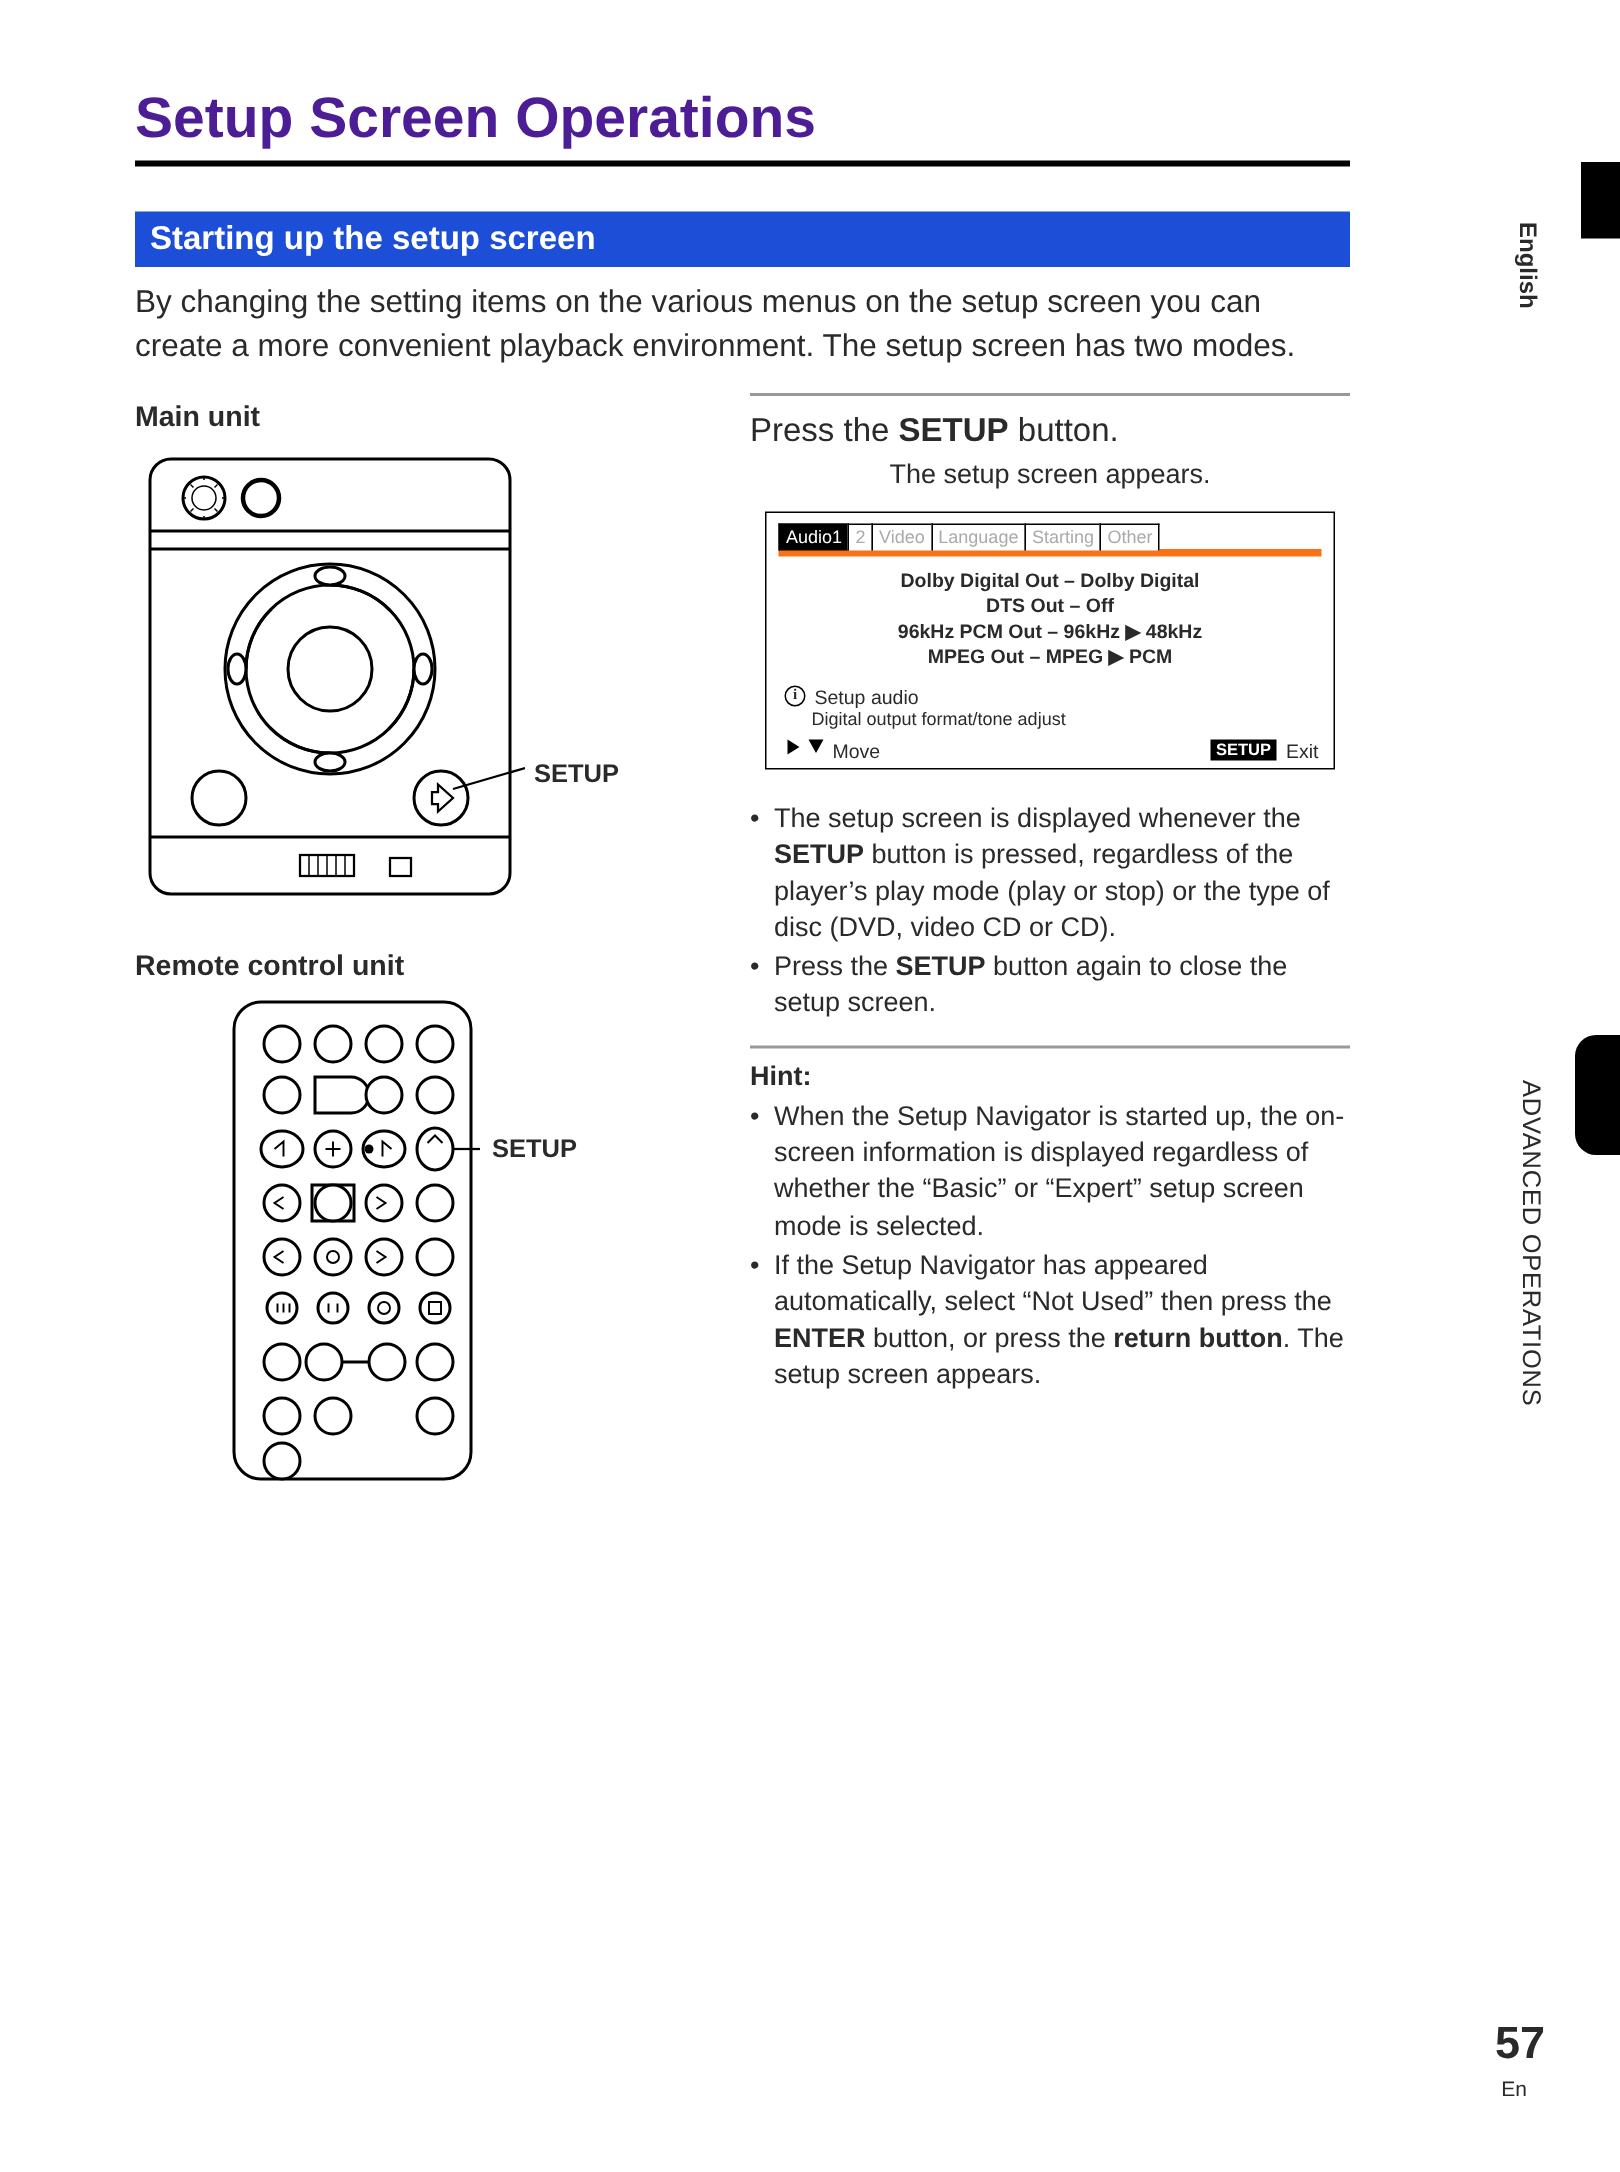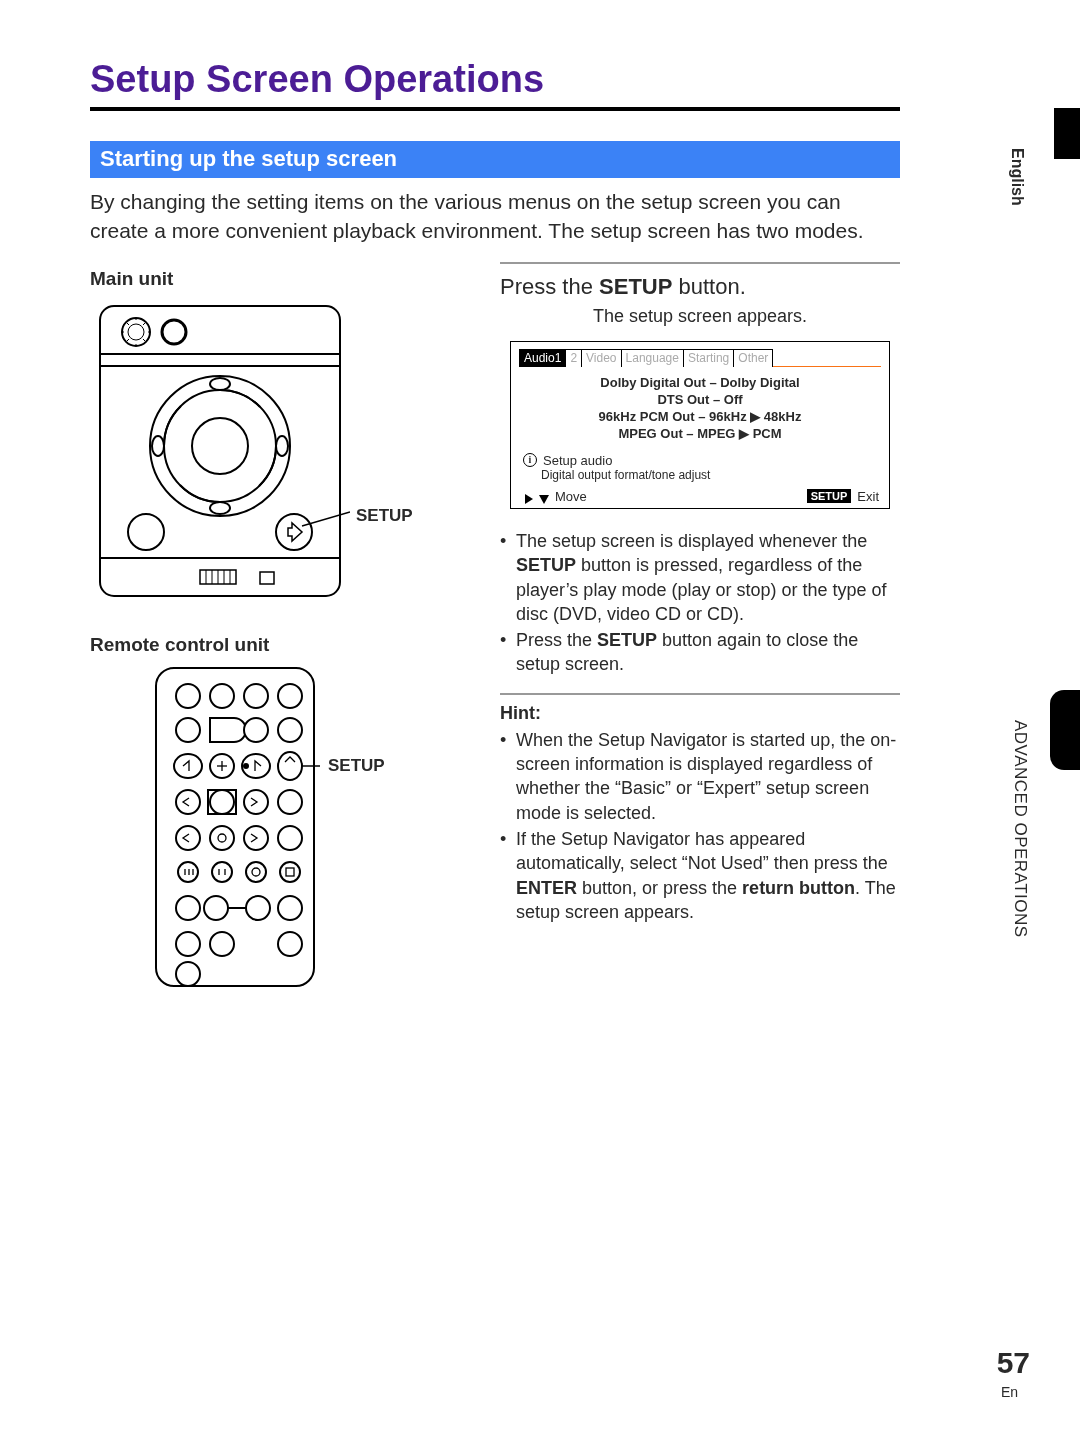--- a/index.html
+++ b/index.html
@@ -1,43 +1,43 @@
 <!DOCTYPE html>
 <html><head>
 <meta charset="utf-8">
 <style>
   * { margin:0; padding:0; box-sizing:border-box; }
   body { width:1080px; height:1448px; font-family: Arial, Helvetica, sans-serif; color:#2a2a2a; position:relative; background:#fff; }
   .page { padding:58px 90px 0 90px; width:1080px; position:relative; }
   h1.title { font-family: "Arial Black", Arial, sans-serif; font-weight:900; font-size:38px; letter-spacing:0px; margin-bottom:6px; color:#4c1d95;}
   .rule { border-top:4px solid #000; margin-bottom:30px; width:810px;}
   p.intro { font-size:21px; line-height:1.38; width:770px; margin-bottom:22px; }
-  .bar { background:#3b82f6; color:#fff; font-family:"Arial Black",Arial,sans-serif; font-weight:900; font-size:22px; padding:5px 10px 6px 10px; width:810px; margin-bottom:10px;}
+  .bar { background:#1d4ed8; color:#fff; font-family:"Arial Black",Arial,sans-serif; font-weight:900; font-size:22px; padding:5px 10px 6px 10px; width:810px; margin-bottom:10px;}
   p.sub { font-size:21px; line-height:1.38; width:800px; margin-bottom:16px;}
   .cols { display:flex; width:810px; gap:24px; }
   .lcol { width:400px; }
   .rcol { width:410px; border-top:2px solid #999; padding-top:10px;}
   .sh { font-family:"Arial Black",Arial,sans-serif; font-weight:900; font-size:19px; margin:6px 0 6px 0; }
   .label-setup { font-weight:bold; font-size:17px; }
   .unit-line { display:flex; align-items:center; }
   .press { font-size:22px; margin-bottom:6px;}
   .press b { font-weight:bold;}
   .appear { font-size:18px; margin-bottom:14px;text-align:center;}
   .screenbox { border:1.5px solid #000; width:380px; margin:0 auto 20px auto; font-size:13px;}
-  .tabs { display:flex; border-bottom:1px solid #f97316; }
+  .tabs { display:flex; border-bottom:5px solid #f97316; }
   .tab { border:1px solid #000; border-bottom:none; font-size:12px; padding:1px 4px 0 4px; height:18px; background:#fff; position:relative; top:1px; margin-right:-1px;}
   .tab.sel { background:#000; color:#fff;}
   .tab.dim { color:#aaa;}
   .mitems { padding:6px 10px 6px 10px; font-weight:bold; font-size:13px; text-align:center;}
   .mitems div{ margin:2px 0;}
   .info { display:flex; align-items:center; padding:4px 8px 0 12px; font-size:13px; gap:6px;}
   .info .i { border:1px solid #000; border-radius:50%; width:14px; height:14px; font-size:10px; line-height:12px; text-align:center; font-family:serif; font-weight:bold;}
   .desc2 { font-size:12px; padding:0 8px 4px 30px;}
   .bbar { display:flex; align-items:center; justify-content:space-between; padding:3px 10px 4px 14px; font-size:13px;}
-  .bbar .l { display:flex; align-items:flex-end; gap:6px;}
+  .bbar .l { display:flex; align-items:flex-start; gap:6px;}
   .bbar .l .tri { width:0;height:0;border-left:8px solid #000;border-top:5px solid transparent;border-bottom:5px solid transparent;}
   .bbar .l .dn { width:0;height:0;border-top:9px solid #000;border-left:5px solid transparent;border-right:5px solid transparent;}
   .bbar .r { display:flex; align-items:center; gap:6px;}
   .bbar .r .but { background:#000;color:#fff;font-weight:bold;font-size:11px;padding:1px 4px;}
   ul.b { list-style:none; font-size:18px; line-height:1.35; margin-bottom:16px; width:400px;}
   ul.b li { position:relative; padding-left:16px; margin-bottom:2px;}
   ul.b li:before { content:"•"; position:absolute; left:0; font-size:18px;}
   .hint { font-weight:bold; font-size:18px; border-top:2px solid #999; padding-top:8px; margin-bottom:4px;}
   .sidetab { position:absolute; right:0; top:108px; background:#000; width:26px; height:51px;}
   .langlabel{ position:absolute; right:54px; top:148px; font-weight:bold; font-size:16px; writing-mode:vertical-rl;}

